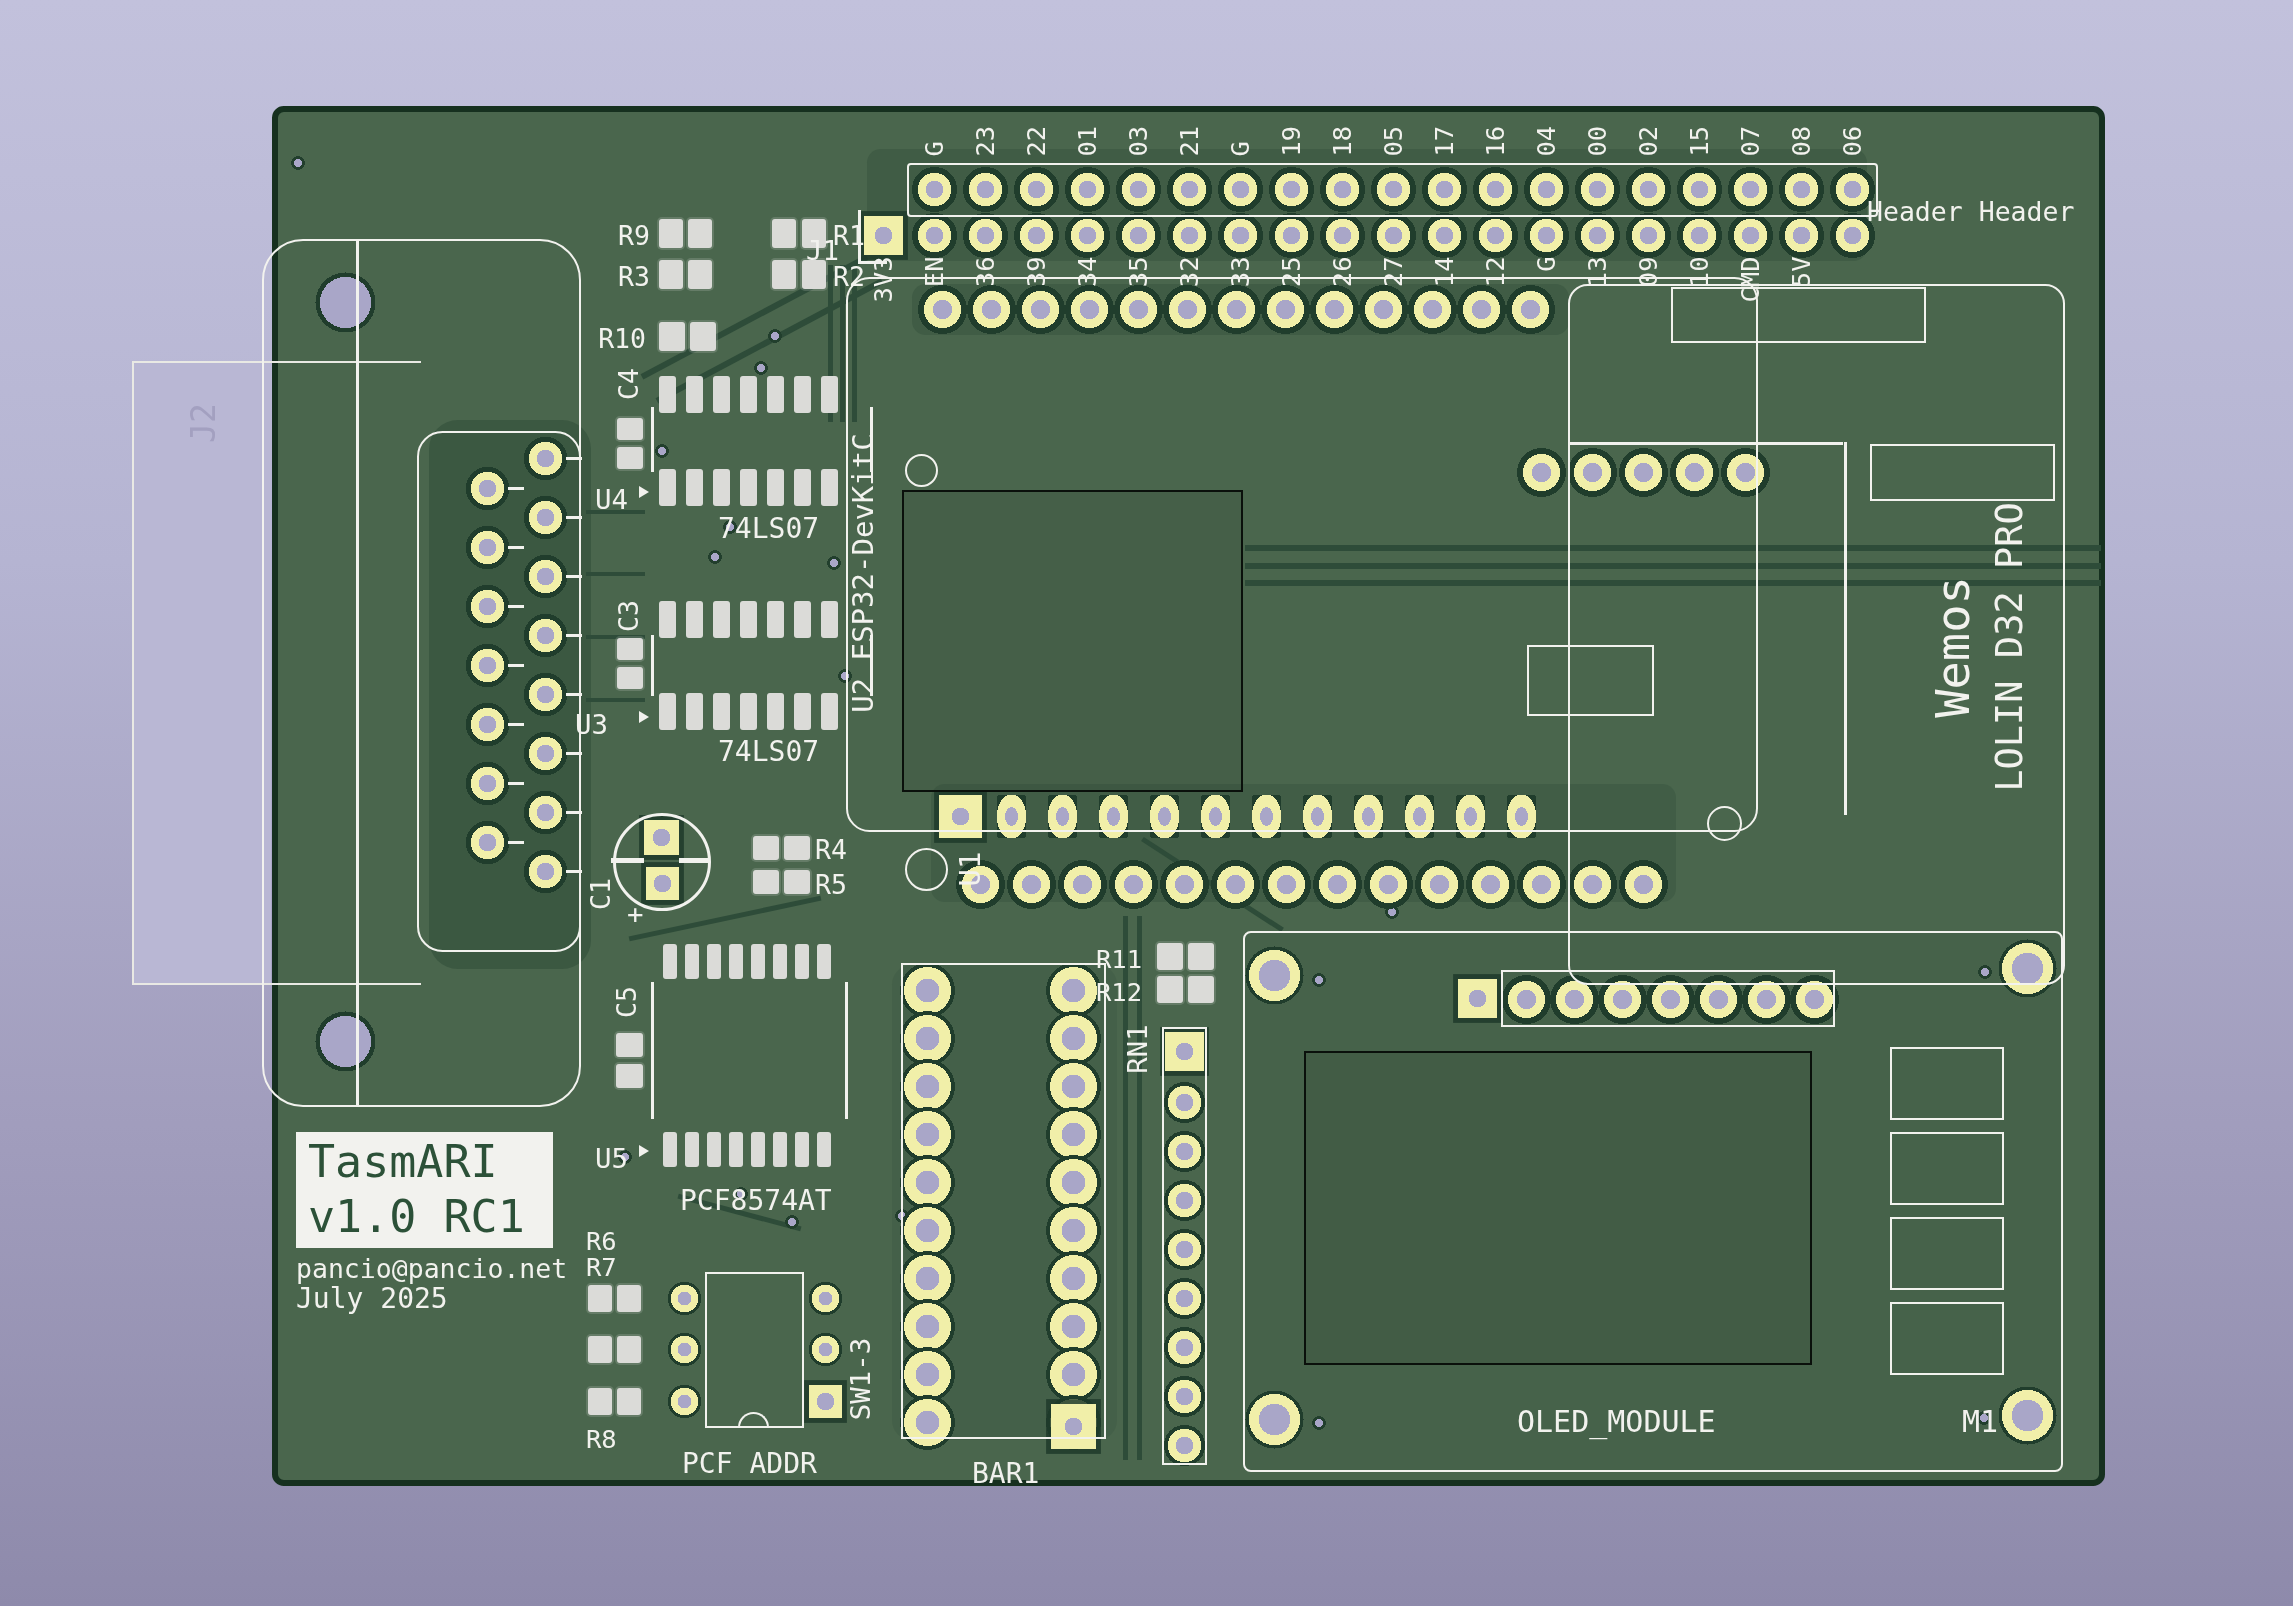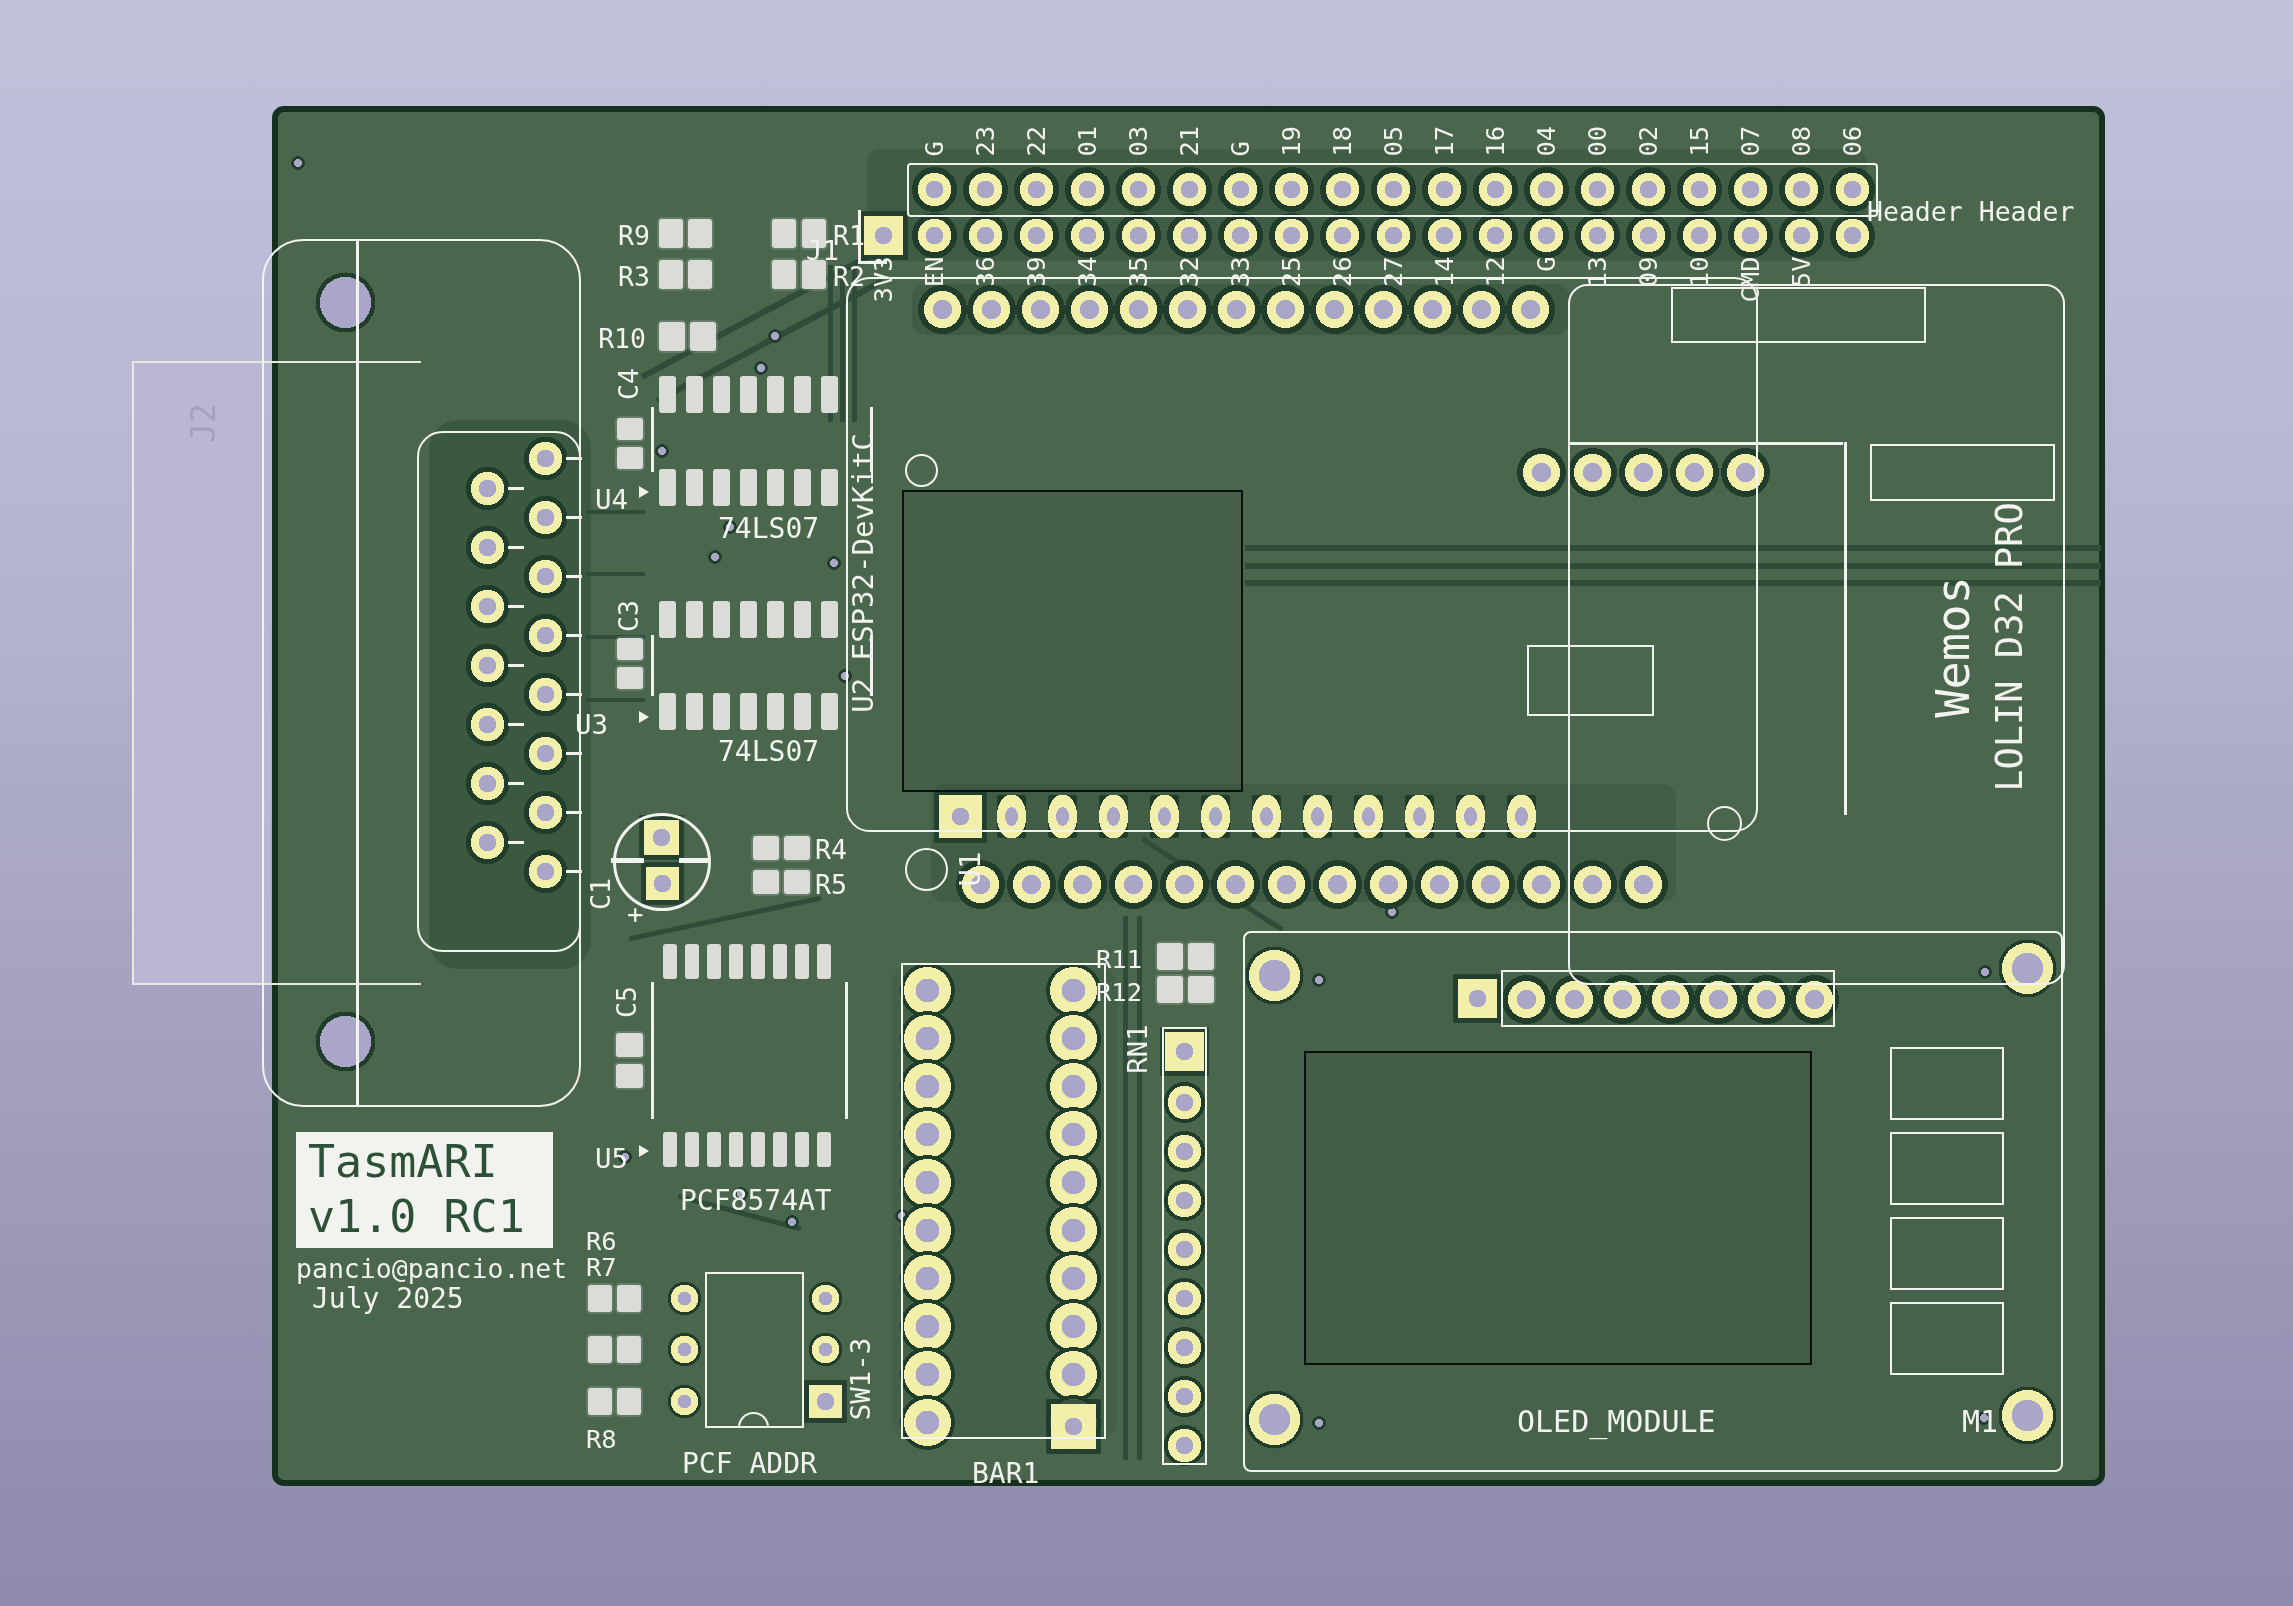--- a/index.html
+++ b/index.html
@@ -794,16 +794,16 @@
       </div>
       <div class="sioRc" style="--i: 7;">
         <div class="pad p-sio" style="left:0;top:0;"></div>
       </div>
     </div>
 
   <div class="abs" style="left:296px;top:1132px;width:257px;height:116px;background:#f2f2ee;z-index:6;"></div>
   <div class="st gt" style="left:308px;top:1135px;font-size:45px;">TasmARI</div>
   <div class="st gt" style="left:308px;top:1190px;font-size:45px;">v1.0 RC1</div>
   <div class="st" style="left:296px;top:1253px;font-size:26.5px;">pancio@pancio.net</div>
-  <div class="st" style="left:312px;top:1282px;font-size:28px;">July 2025</div>
+  <div class="st" style="left:296px;top:1282px;font-size:28px;">July 2025</div>
 
 </div>
 
 
 </body></html>

